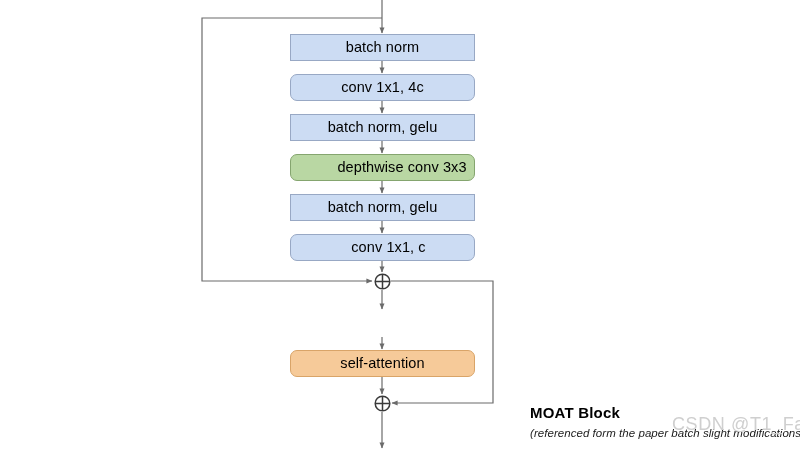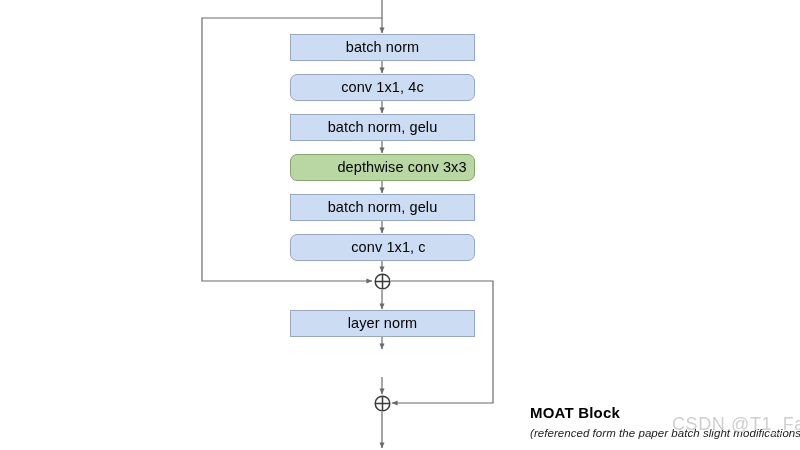--- a/index.html
+++ b/index.html
@@ -151,24 +151,24 @@
   </div>
 
   <div class="node node-sq fill-blue" style="left:290px;top:194px;width:185px;height:27px;">
     <span>batch norm, gelu</span>
   </div>
 
   <div class="node node-rd fill-blue" style="left:290px;top:234px;width:185px;height:27px;padding-left:12px;">
     <span>conv 1x1, c</span>
   </div>
 
-  <div class="node node-sq fill-blue" style="left:290px;top:310px;width:185px;height:27px;">
-    <span>layer norm</span>
+
+  <div class="node node-rd fill-orange" style="left:290px;top:350px;width:185px;height:27px;">
+    <span>self-attention</span>
   </div>
-
 
   <svg class="adder" style="left:373.5px;top:272.5px;" viewBox="0 0 17 17">
     <circle cx="8.5" cy="8.5" r="7.3" fill="#ffffff" stroke="#3a3a3a" stroke-width="1.5"></circle>
     <path d="M8.5,1.6 L8.5,15.4 M1.6,8.5 L15.4,8.5" stroke="#3a3a3a" stroke-width="1.5"></path>
   </svg>
 
   <svg class="adder" style="left:373.5px;top:394.5px;" viewBox="0 0 17 17">
     <circle cx="8.5" cy="8.5" r="7.3" fill="#ffffff" stroke="#3a3a3a" stroke-width="1.5"></circle>
     <path d="M8.5,1.6 L8.5,15.4 M1.6,8.5 L15.4,8.5" stroke="#3a3a3a" stroke-width="1.5"></path>
   </svg>

